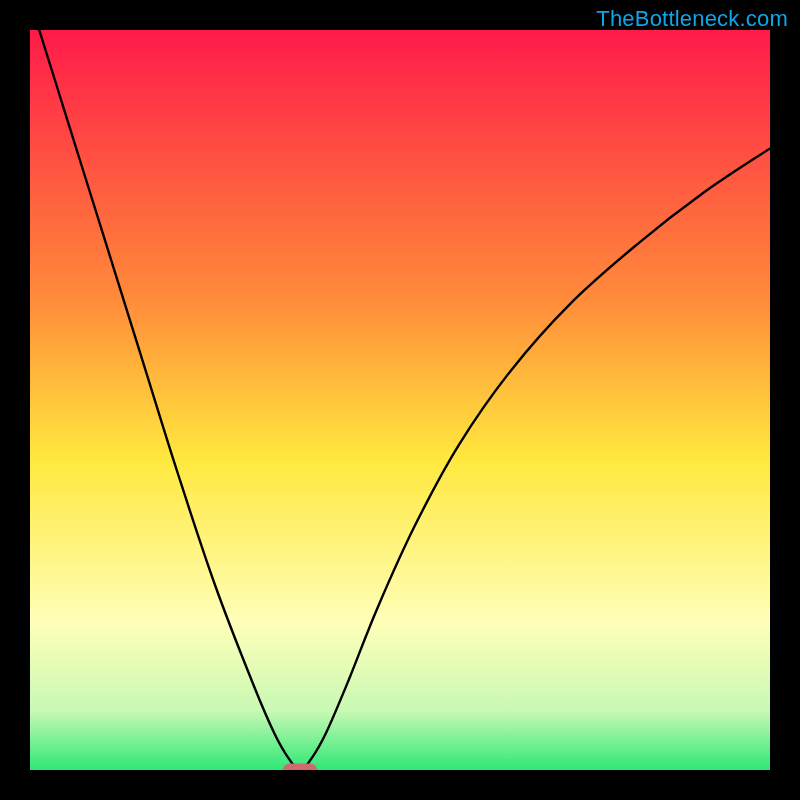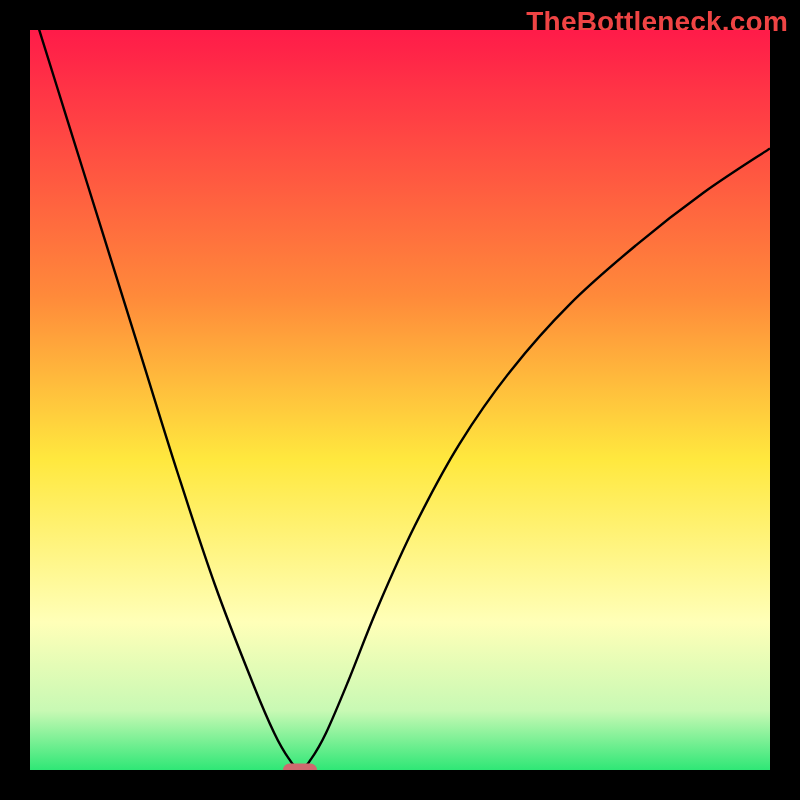--- a/index.html
+++ b/index.html
@@ -23,23 +23,23 @@
     position: absolute;
     left: 0;
     top: 0;
     width: 100%;
     height: 100%;
   }
   .watermark {
     position: absolute;
     top: 6px;
     right: 12px;
-    color: #ef4444;
-    font-size: 28px;
-    font-weight: 700;
+    color: #0ea5e9;
+    font-size: 22px;
+    font-weight: 400;
     letter-spacing: 0.2px;
   }
   svg.curve {
     position: absolute;
     left: 0;
     top: 0;
     width: 100%;
     height: 100%;
   }
   .marker {

